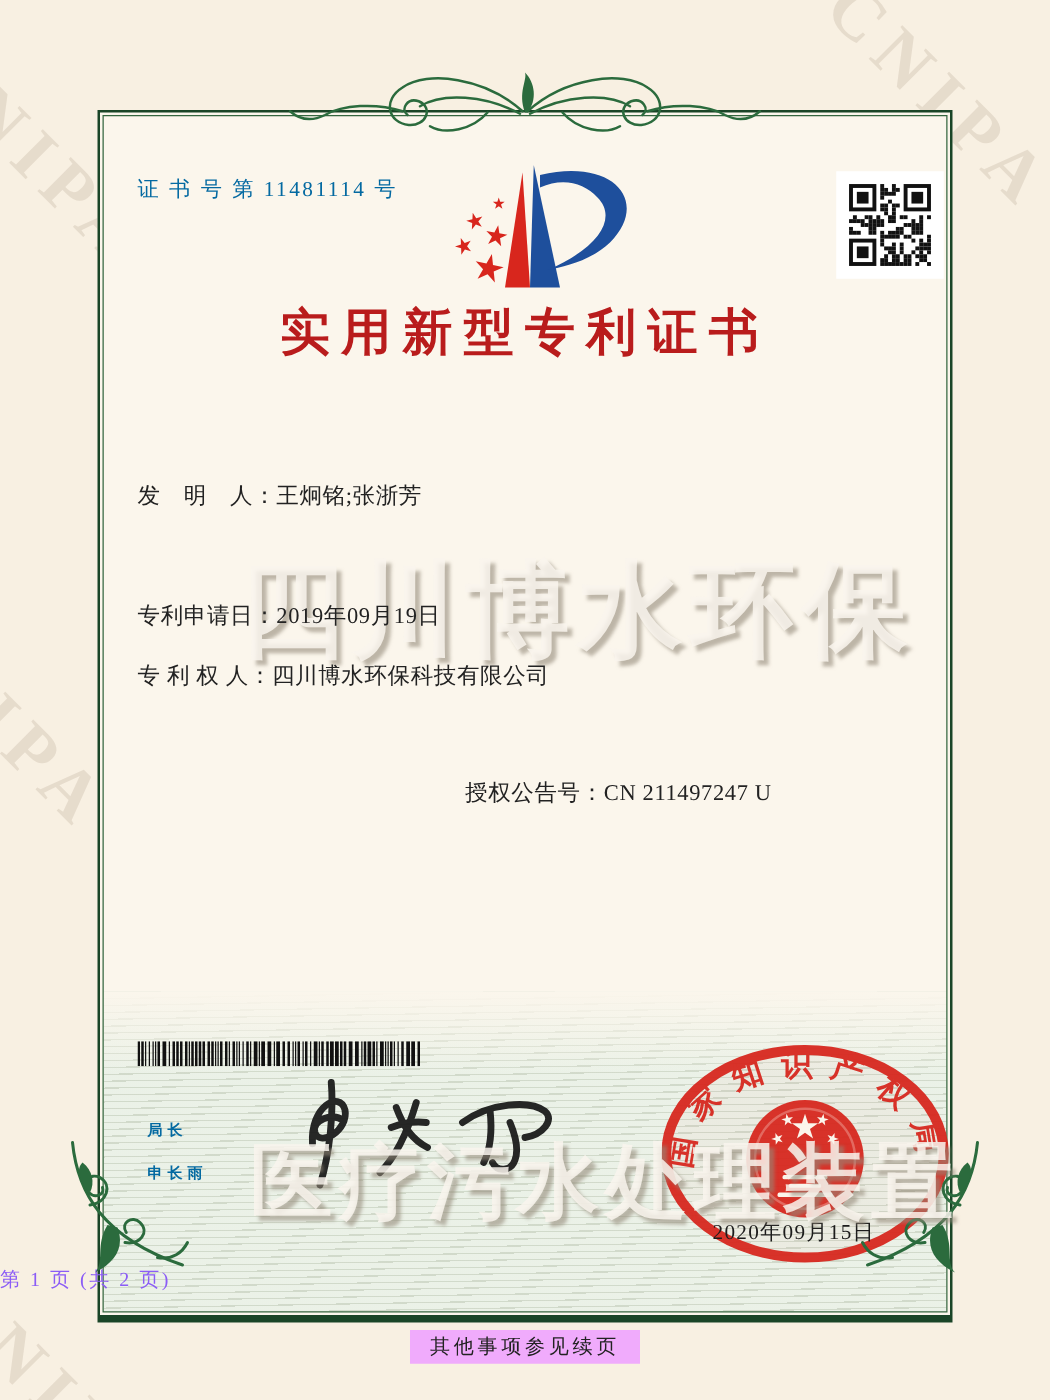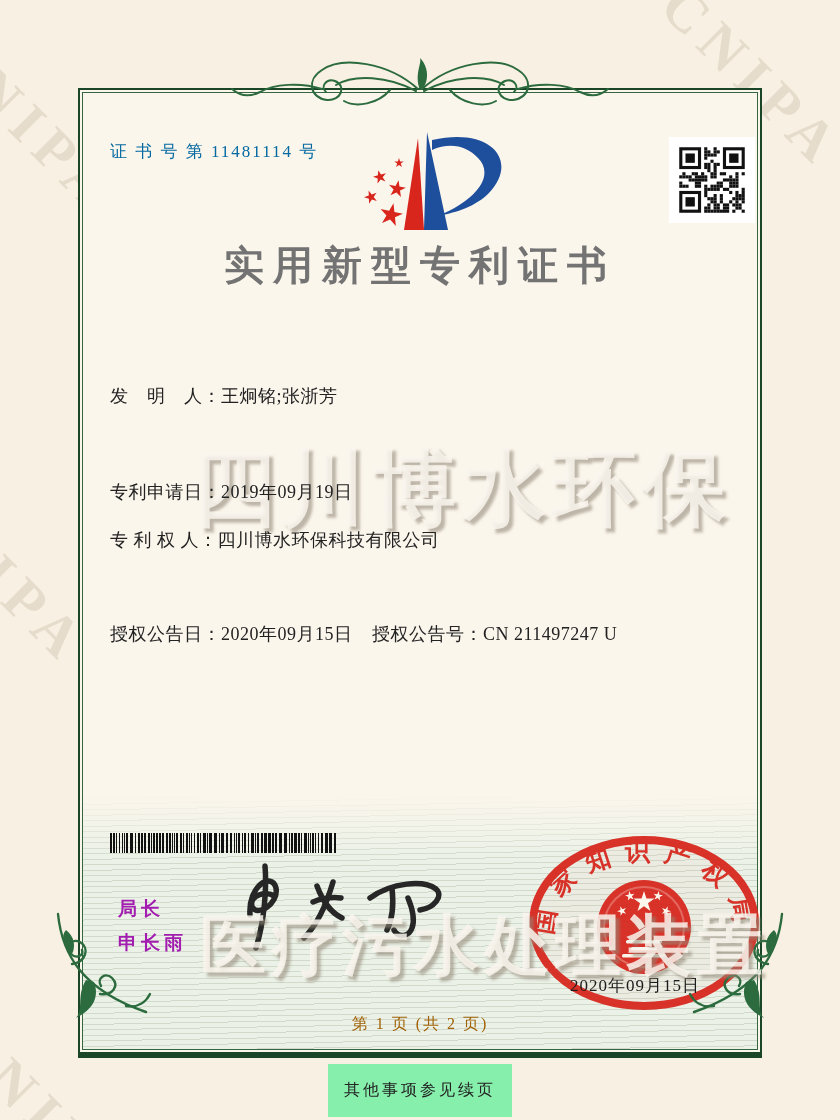--- a/index.html
+++ b/index.html
@@ -16,37 +16,37 @@
   .green-zone{position:absolute;left:3px;right:3px;bottom:3px;height:256px;
     background:
       linear-gradient(180deg,#fbf6ec 0%,rgba(251,246,236,0) 26%),
       repeating-linear-gradient(179deg, rgba(124,160,134,0.33) 0 1px, rgba(234,241,231,0.95) 1px 5.5px);}
   .ornament{position:absolute;z-index:7;pointer-events:none;}
   
   .cert-no{position:absolute;left:110px;top:140px;font-size:17px;letter-spacing:2px;color:#0369a1;z-index:2;}
   .logo{position:absolute;left:340px;top:126px;z-index:2;}
   .qr{position:absolute;left:669px;top:137px;width:78px;height:78px;background:#fff;padding:4px;z-index:2;}
   .title{position:absolute;left:0;top:238px;width:100%;text-align:center;font-size:40px;font-weight:bold;
-    letter-spacing:9px;color:#737373;z-index:2;}
+    letter-spacing:9px;color:#b91c1c;z-index:2;}
   .row{position:absolute;left:110px;font-size:18px;color:#222;letter-spacing:0.5px;z-index:2;white-space:nowrap;}
   .row .lab{letter-spacing:0.5px;}
   .paras{position:absolute;left:110px;top:654px;width:622px;font-size:17px;line-height:1.82;
     color:#1f1f1f;text-align:justify;z-index:2;}
   .paras p{margin:0;text-indent:2em;}
   .barcode{position:absolute;left:110px;top:833px;z-index:2;}
   .director{position:absolute;left:118px;font-family:"Liberation Sans","DejaVu Sans",sans-serif;
-    font-weight:600;font-size:19px;letter-spacing:4px;color:#a21caf;z-index:2;}
+    font-weight:600;font-size:12px;letter-spacing:4px;color:#0369a1;z-index:2;}
   .signature{position:absolute;left:220px;top:860px;z-index:4;}
   .seal{position:absolute;left:524px;top:832px;z-index:3;opacity:0.95;}
   .seal-date{position:absolute;left:530px;top:974px;width:210px;text-align:center;font-size:17px;
     color:#1c1c1c;letter-spacing:1px;z-index:4;}
-  .page-no{position:absolute;left:0;top:1014px;width:100%;text-align:center;font-size:16px;
-    letter-spacing:2px;color:#a16207;z-index:2;}
+  .page-no{position:absolute;left:0;top:1014px;width:100%;text-align:left;font-size:16px;
+    letter-spacing:2px;color:#8b5cf6;z-index:2;}
   .footer-note{position:absolute;left:50%;transform:translateX(-50%);top:1064px;
-    background:#86efac;padding:16px 16px;font-size:16px;letter-spacing:3px;color:#222;z-index:2;}
+    background:#f0abfc;padding:3px 16px;font-size:16px;letter-spacing:3px;color:#222;z-index:2;}
   
   .wm-emboss{position:absolute;font-weight:bold;white-space:nowrap;
     color:rgba(249,245,237,0.85);text-shadow:4px 4px 3px rgba(148,138,122,0.6);}
   .wm-company{left:192px;top:432px;font-size:84px;letter-spacing:6px;z-index:1;}
   .wm-product{left:200px;top:901px;font-size:66px;letter-spacing:5px;z-index:8;}
 </style>
 </head>
 <body>
 
 <div class="page">
@@ -273,23 +273,20 @@
 
   <div class="row" style="top:384px">
     <span class="lab">发　明　人：</span><span>王炯铭;张浙芳</span>
   </div>
   <div class="row" style="top:480px">
     <span class="lab">专利申请日：</span><span>2019年09月19日</span>
   </div>
   <div class="row" style="top:528px">
     <span class="lab">专 利 权 人：</span><span>四川博水环保科技有限公司</span>
   </div>
-  <div class="row" style="top:622px">
-    <span class="lab">授权公告日：</span><span>2020年09月15日</span>
-  </div>
   <div class="row" style="left:372px;top:622px">
     <span class="lab">授权公告号：</span><span>CN 211497247 U</span>
   </div>
 
 
   <svg class="barcode" id="barcode-svg" width="228" height="20" viewBox="0 0 228 20">
       <rect x="0" y="0" width="2" height="20" fill="#111"></rect>
       <rect x="3" y="0" width="2" height="20" fill="#111"></rect>
       <rect x="6" y="0" width="1" height="20" fill="#111"></rect>
       <rect x="9" y="0" width="1" height="20" fill="#111"></rect>

